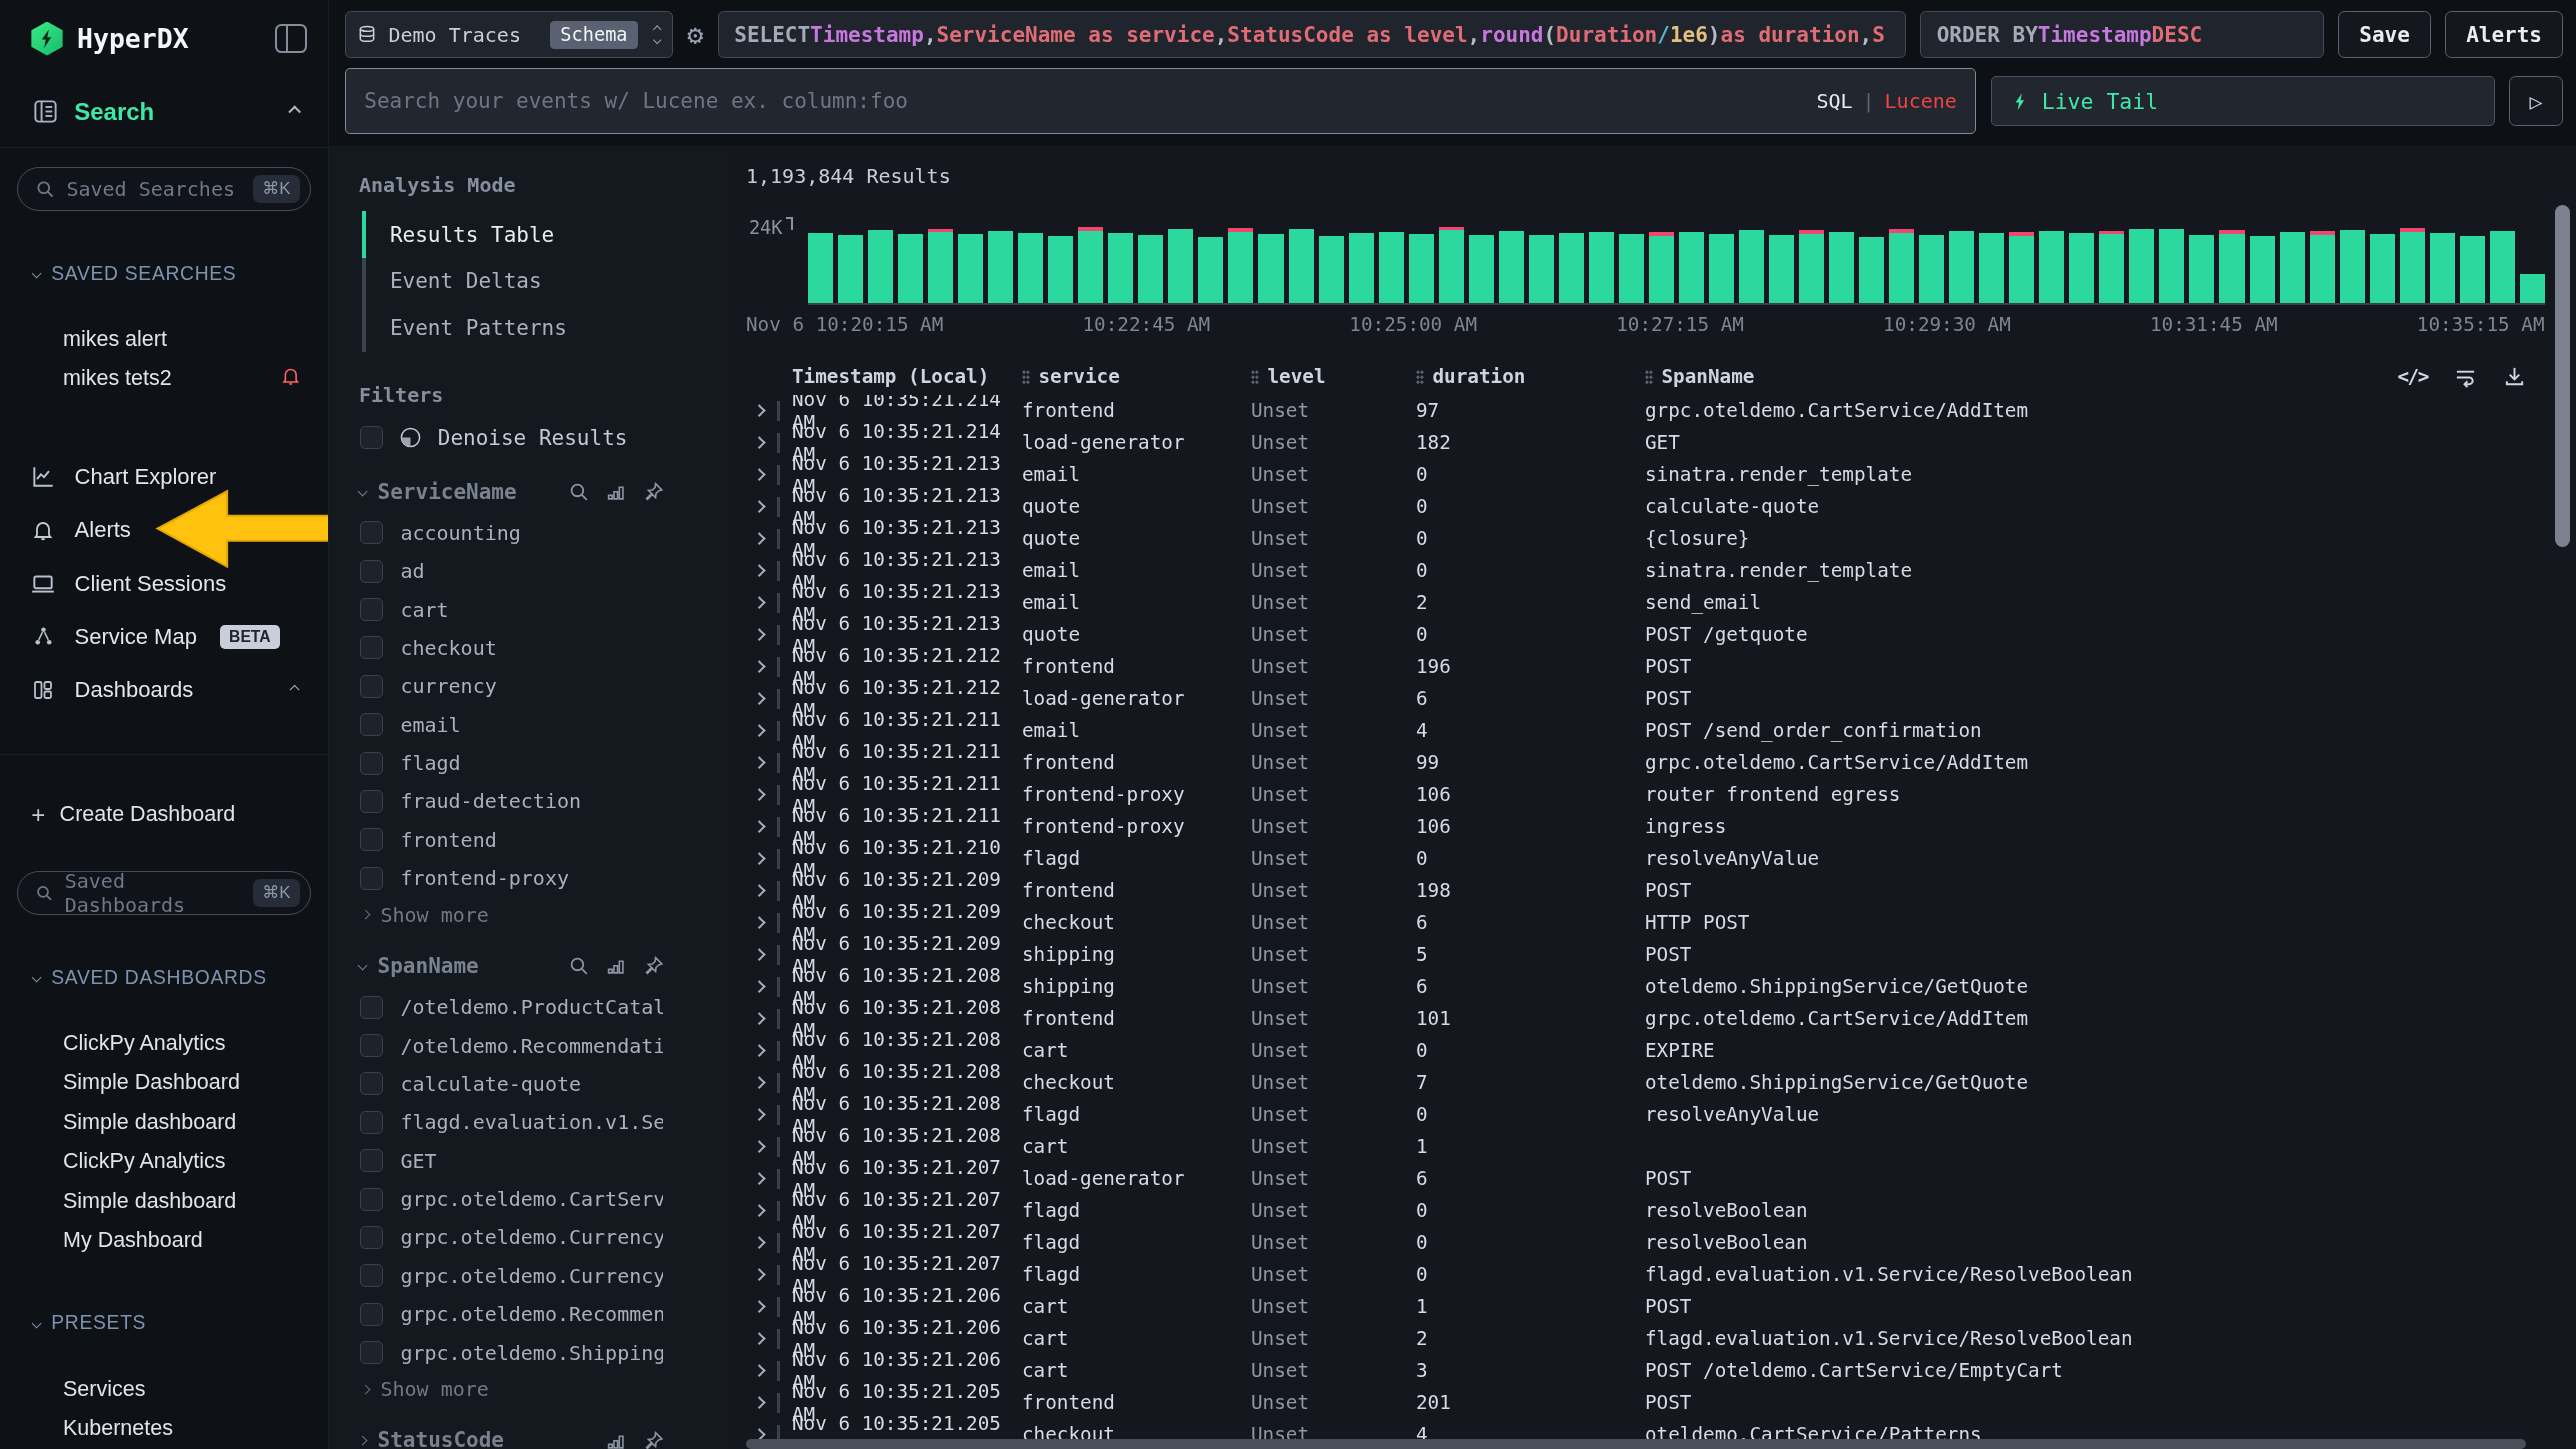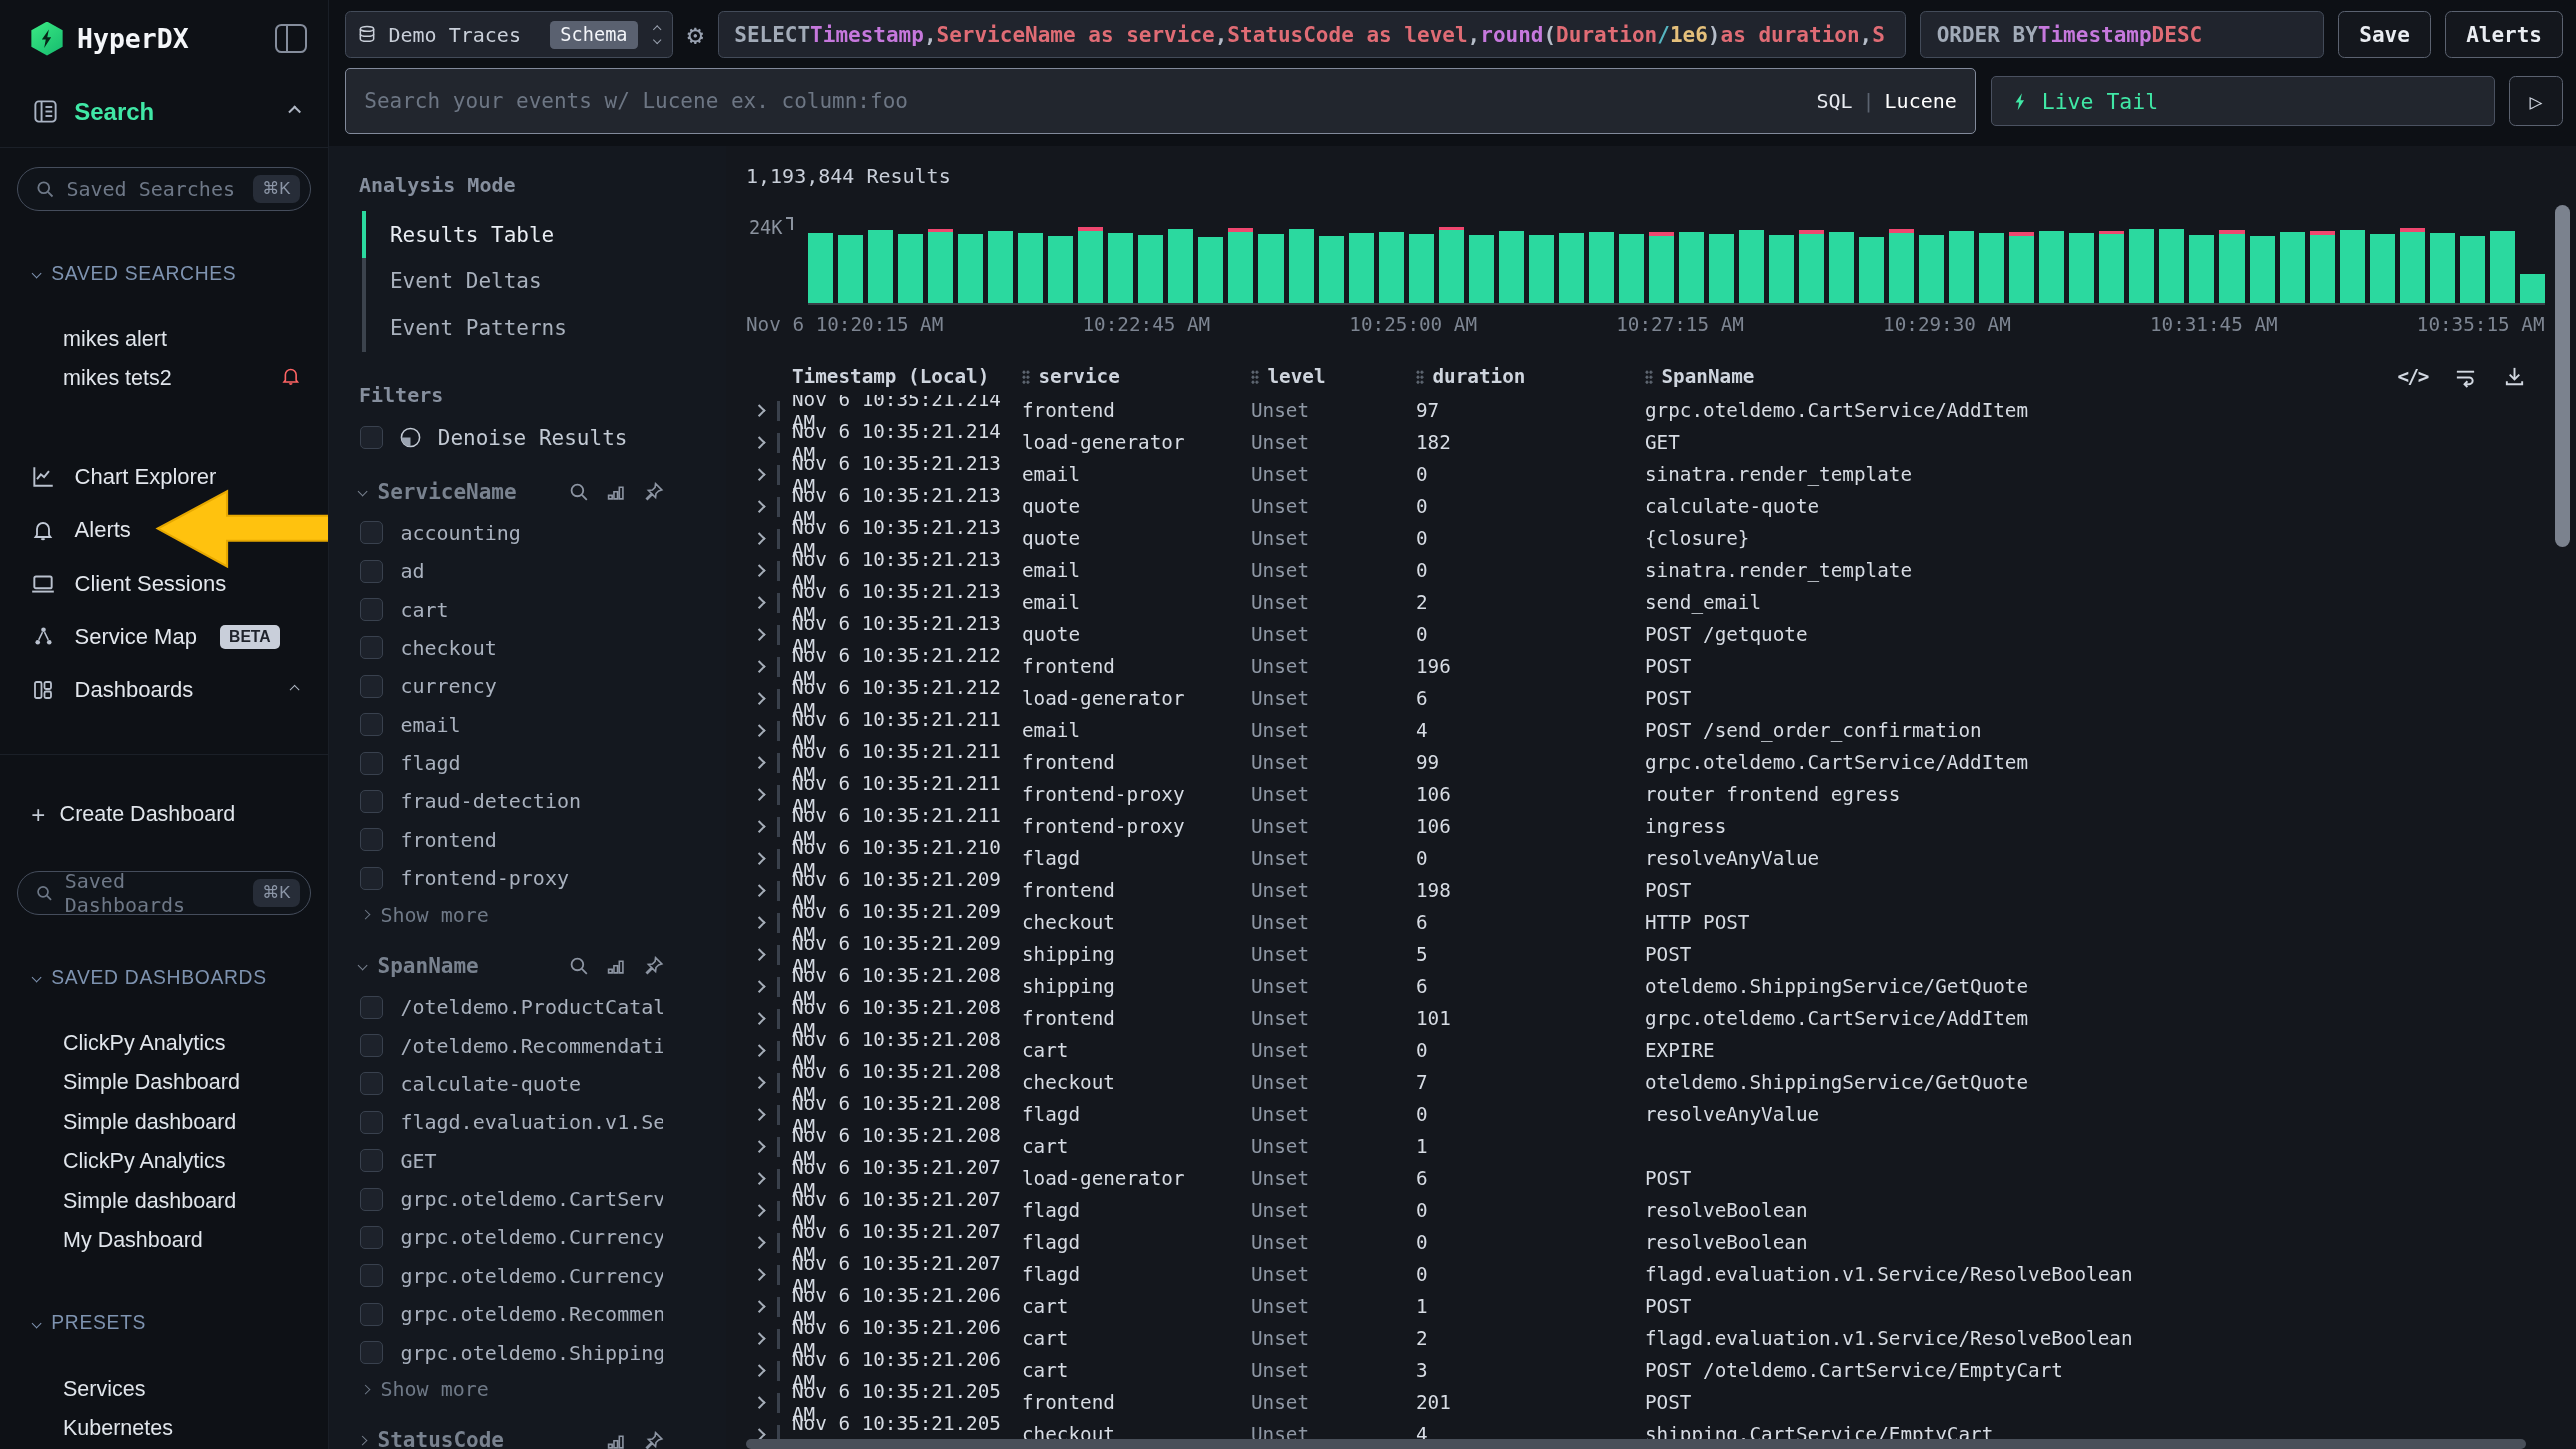--- a/index.html
+++ b/index.html
@@ -91,21 +91,21 @@
   .btn { height:47px; padding:0 20px; background:#14171d; border:1.4px solid #5b6270; border-radius:6.4px;
          color:#eaedf2; font-size:21px; font-weight:bold; display:flex; align-items:center; }
   .seg.kw { color:#a2abb8; } .seg.field { color:#c678dd; } .seg.str { color:#e06c75; }
   .seg.op { color:#56b6c2; } .seg.num { color:#e5c07b; } .seg.plain { color:#b6bdc9; }
 
   .topbar2 { display:flex; align-items:center; gap:14.3px; padding:5.7px 13px 11.4px 15.7px; }
   .search-events { flex:1; min-width:0; height:66px; background:#22262e; border:1.8px solid #828a9b;
                    border-radius:5px; display:flex; align-items:center; padding:0 18.6px; }
   .search-events .ph { color:#6d7684; font-size:21px; }
   .langs { margin-left:auto; font-size:20px; display:flex; gap:10px; }
-  .langs .sql { color:#e8ebf1; } .langs .pipe { color:#5b6370; } .langs .lucene { color:#ffffff; }
+  .langs .sql { color:#e8ebf1; } .langs .pipe { color:#5b6370; } .langs .lucene { color:#ef4444; }
   .livetail { width:504px; height:50px; background:#22262e; border:1.4px solid #4a5160; border-radius:5px;
               display:flex; align-items:center; gap:13px; padding:0 20px; color:#40e8a6; font-size:21.5px; }
   .play-box { width:54px; height:50px; background:#14171d; border:1.4px solid #5b6270; border-radius:6.4px;
               display:grid; place-items:center; color:#cdd3dd; font-size:21.5px; }
 
   
   .content { flex:1; min-height:0; display:flex; background:#14181f;gap:36px; }
 
   .filters { width:361px; flex:0 0 361px; padding:18.6px 26px 0 30px; overflow:hidden;
              font-family:"DejaVu Sans Mono",monospace; }
@@ -1203,21 +1203,21 @@
   </div>
           <div class="trow">
     <div class="c-exp" style="display:flex;align-items:center">
       <span class="rchev"></span>
       <span class="rsep"></span>
     </div>
     <div class="cell c-ts">Nov 6 10:35:21.205 AM</div>
     <div class="cell c-svc">checkout</div>
     <div class="cell c-lvl lvl-cell">Unset</div>
     <div class="cell c-dur">4</div>
-    <div class="cell c-span">shipping.CartService/EmptyCart</div>
+    <div class="cell c-span">oteldemo.CartService/Patterns</div>
   </div>
         </div>
 
       <div class="vscroll"></div>
       <div class="hscroll"></div>
     </div>
   </div>
 </div>
 
 

